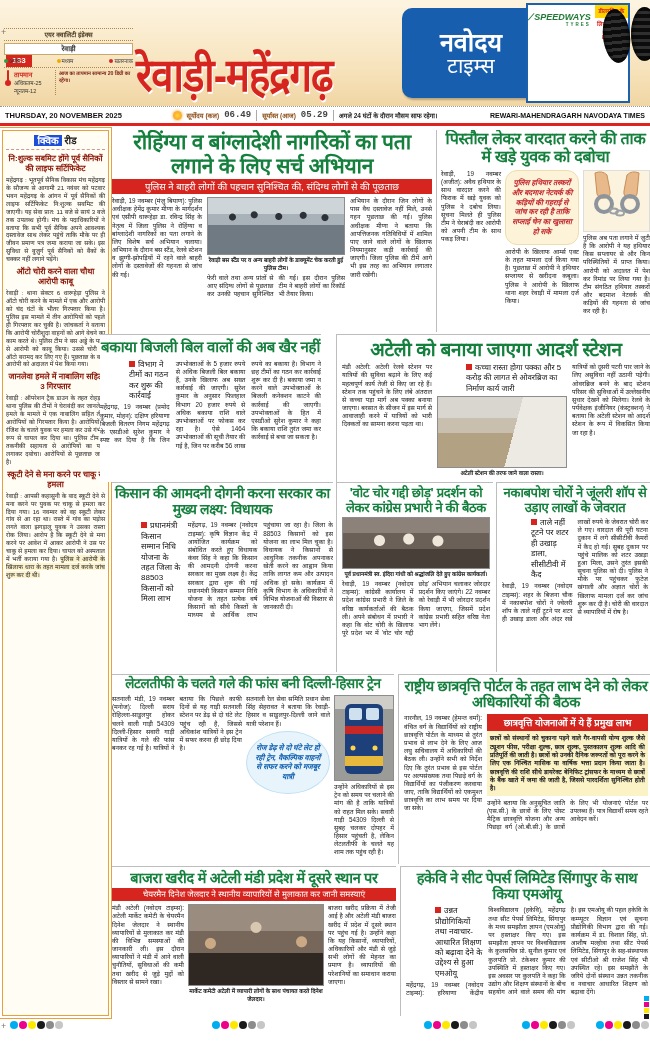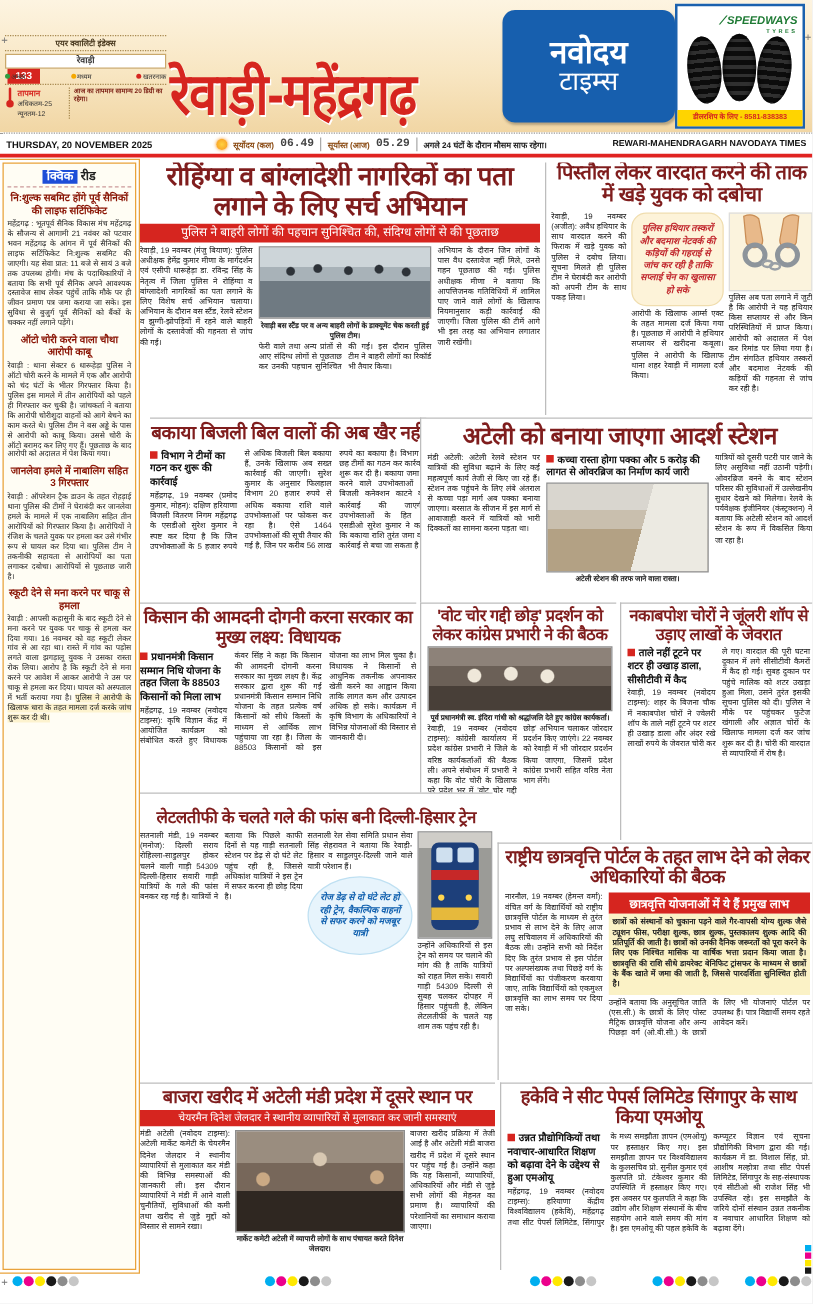--- a/index.html
+++ b/index.html
@@ -33,22 +33,22 @@
 
   .title-red { position:absolute; left:136px; top:42px; width:268px; font-size:40px; font-weight:800;
     color:#d6251f; white-space:nowrap; letter-spacing:-1px; text-shadow:1px 1px 0 #fff;
     transform:scaleY(1.15); transform-origin:left top; }
   .badge { position:absolute; left:402px; top:8px; width:138px; height:90px; background:#175fae;
     border-radius:10px; color:#fff; text-align:center; display:flex; flex-direction:column;
     justify-content:center; box-shadow:1px 2px 2px rgba(0,0,0,.25); }
   .badge-l1 { font-size:25px; font-weight:800; line-height:1.05; }
   .badge-l2 { font-size:21px; font-weight:400; line-height:1.05; }
 
-  .ad { position:absolute; right:6px; top:3px; width:104px; height:100px; border:2px solid #1b61ae;
-    background:#fff; display:flex; flex-direction:column; }
+  .ad { position:absolute; right:20px; top:3px; width:104px; height:100px; border:2px solid #1b61ae;
+    background:#fff; display:flex; flex-direction:row; }
   .ad-logo { height:20px; text-align:right; padding:2px 4px 0 0; line-height:1; }
   .ad-brand { color:#1e7a34; font-style:italic; font-weight:800; font-size:9px; }
   .ad-swoosh { color:#1e7a34; font-weight:800; font-size:9px; }
   .ad-brand-sub { display:block; color:#1e7a34; font-size:4.5px; letter-spacing:2px; font-weight:bold; }
   .ad-tyres { flex:1; position:relative; }
   .tyre { position:absolute; width:27px; height:54px; border-radius:50%;
     background:repeating-linear-gradient(180deg,#0c0c0c 0 4px,#303030 4px 7px);
     box-shadow:inset 0 0 4px #000; }
   .ad-strip { height:13px; background:#ffd400; color:#d6251f; font-weight:bold; font-size:5.8px;
     text-align:center; line-height:13px; }
@@ -73,24 +73,24 @@
     border-bottom:1px dashed #c99; padding-bottom:2px; }
   .qr-badge { background:#1d4ed8; color:#fff; padding:0 3px; }
   .qr-item h3 { color:#8a1505; font-size:8px; font-weight:800; text-align:center; line-height:1.25; margin:4px 0 2px; }
   .qr-item .qbody { font-size:6.1px; line-height:1.3; text-align:justify; color:#222; }
   .qr-hl { background:#fdf3cf; display:inline; }
 
   
   .blk { position:absolute; background:#fff; overflow:hidden; }
   .bl { border-left:1px solid #bdbdbd; }
   .bt { border-top:1px solid #bdbdbd; }
-  .hl { font-weight:800; color:#7f1d1d; text-align:center; line-height:1.12; letter-spacing:-0.3px; }
+  .hl { font-weight:800; color:#15803d; text-align:center; line-height:1.12; letter-spacing:-0.3px; }
   .redbar { background:#d6251f; color:#fff; font-weight:400; text-align:center; }
   .body { font-size:6.3px; line-height:1.3; text-align:justify; color:#1c1c1c; }
-  .sub { font-weight:700; font-size:8px; line-height:1.3; color:#111; }
+  .sub { font-weight:400; font-size:8px; line-height:1.3; color:#111;margin-left:29px; }
   .bullet { display:inline-block; width:6px; height:6px; background:#d6251f; margin-right:3px; }
   .cap { font-size:5.8px; font-weight:bold; text-align:center; color:#222; margin-top:1px; }
   .photo { border:1px solid #8d8d8d; }
 
   
   .blkA { left:112px; top:130px; width:320px; height:202px; }
   .hA { font-size:21px; }
   .subA { height:15px; line-height:15px; font-size:9.5px; margin-top:2px; }
   .a-row { display:flex; gap:5px; margin-top:3px; }
   .a-c1 { width:90px; }
@@ -111,21 +111,21 @@
   .hB { font-size:16px; }
   .b-row { display:flex; gap:4px; margin-top:4px; }
   .b-c1 { width:60px; }
   .b-c2 { width:74px; }
   .pullquote { border-radius:12px; background:#fdf3d9; border:1px solid #f0ddae; color:#c1272d;
     font-weight:800; font-style:italic; font-size:7.3px; text-align:center; padding:7px 4px; margin-bottom:3px; line-height:1.35; }
   .b-c3 { flex:1; }
   .cuffs-wrap { background:#fbf3dd; border:1px solid #ddd; margin-bottom:2px; text-align:center; }
 
   
-  .blkC { left:120px; top:334px; width:221px; height:148px; padding-top:4px; }
+  .blkC { left:100px; top:334px; width:221px; height:148px; padding-top:4px; }
   .hC { font-size:15px; }
   .c-cols { columns:3; column-gap:6px; height:114px; margin-top:4px; }
   .sub-block { margin-bottom:2px; }
 
   
   .blkD { left:336px; top:334px; width:314px; height:148px; padding:4px 0 0 5px; }
   .hD { font-size:19px; }
   .d-row { display:flex; gap:5px; margin-top:3px; }
   .d-c1 { width:90px; }
   .d-mid { width:130px; }
@@ -148,21 +148,21 @@
       radial-gradient(circle at 65% 46%, #efe8da 0 5px, transparent 6px),
       linear-gradient(180deg,#8d8279 0 30%,#6b6057 30% 62%,#483f38 62% 100%); }
   .f-cols { columns:2; column-gap:5px; height:92px; margin-top:2px; }
 
   
   .blkG { left:496px; top:482px; width:154px; height:190px; padding:3px 2px 0 5px; }
   .hG { font-size:13px; }
   .g-cols { columns:2; column-gap:5px; height:142px; margin-top:3px; }
 
   
-  .blkH { left:112px; top:634px; width:282px; height:190px; padding-top:11px; }
+  .blkH { left:112px; top:674px; width:282px; height:190px; padding-top:1px; }
   .hH { font-size:13.5px; white-space:nowrap; }
   .h-row { display:flex; gap:4px; margin-top:4px; }
   .h-c1 { width:130px; columns:2; column-gap:5px; height:152px; }
   .h-c2 { width:84px; }
   .cloud { border-radius:50%; background:#e7f4fc; border:1px solid #bfe0f2; color:#0f5fae;
     font-weight:800; font-style:italic; font-size:7.3px; text-align:center; padding:11px 7px;
     line-height:1.35; margin-top:3px; }
   .h-c3 { flex:1; }
   .ph-train { height:86px; background:linear-gradient(180deg,#cfcdc8 0 15%,#9b9b97 15% 100%);
     text-align:center; margin-bottom:2px; }

